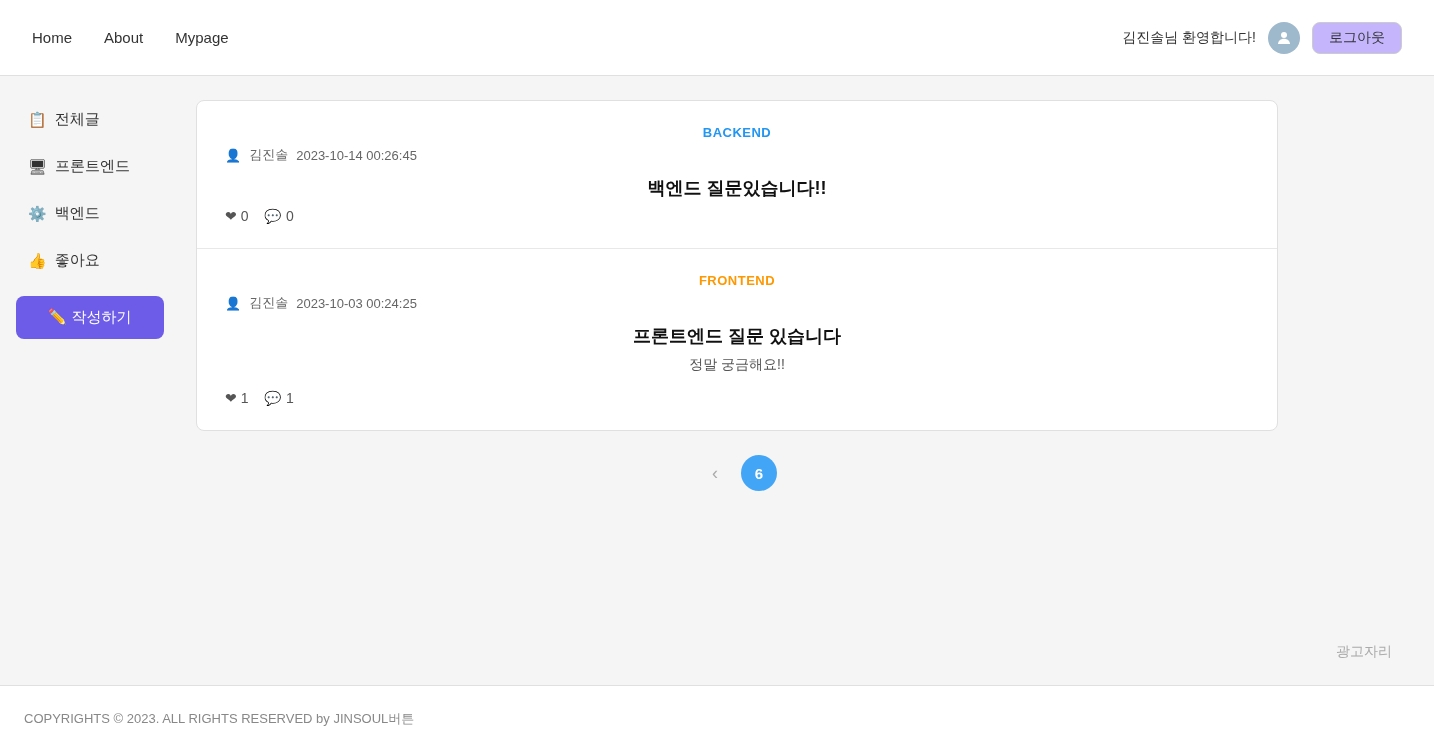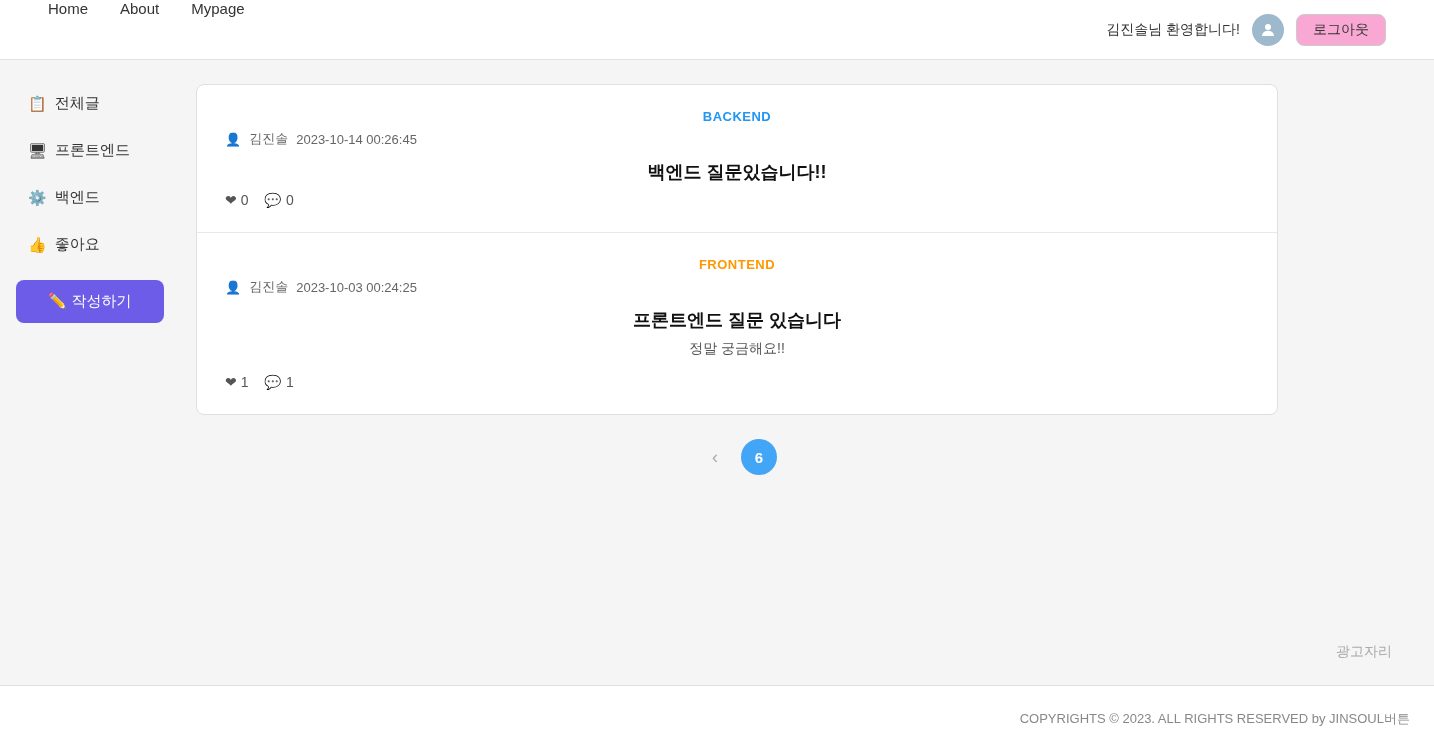--- a/index.html
+++ b/index.html
@@ -3,22 +3,23 @@
   <meta charset="utf-8">
   <style>
     * { box-sizing: border-box; margin: 0; padding: 0; }
     body { font-family: -apple-system, BlinkMacSystemFont, 'Segoe UI', sans-serif; background: #f5f5f5; min-height: 100vh; display: flex; flex-direction: column; }
 
     
     .header {
       background: #fff;
       border-bottom: 1px solid #e0e0e0;
       display: flex;
-      padding: 0 48px;
-      height: 60px;
+      align-items: center;
+      padding: 0 32px;
+      height: 76px;
     }
     .header-nav {
       display: flex;
       gap: 32px;
       flex: 1;
     }
     .header-nav a {
       text-decoration: none;
       color: #333;
       font-size: 15px;
@@ -38,21 +39,21 @@
       border-radius: 50%;
       background: #9eb8cc;
       display: flex;
       align-items: center;
       justify-content: center;
       color: #fff;
       font-size: 16px;
     }
     .logout-btn {
       border: 1px solid #ccc;
-      background: #f9a8d4;
+      background: #c4b5fd;
       padding: 6px 16px;
       border-radius: 8px;
       cursor: pointer;
       font-size: 14px;
       color: #333;
     }
 
     
     .layout {
       display: flex;
@@ -196,21 +197,21 @@
       display: flex;
       align-items: flex-end;
       justify-content: center;
       padding-top: 24px;
       color: #aaa;
       font-size: 14px;
     }
 
     
     .footer {
-      text-align: right;
+      text-align: left;
       padding: 24px;
       font-size: 13px;
       color: #888;
       border-top: 1px solid #e0e0e0;
       background: #fff;
       margin-top: auto;
     }
   </style>
 </head>
 <body>

